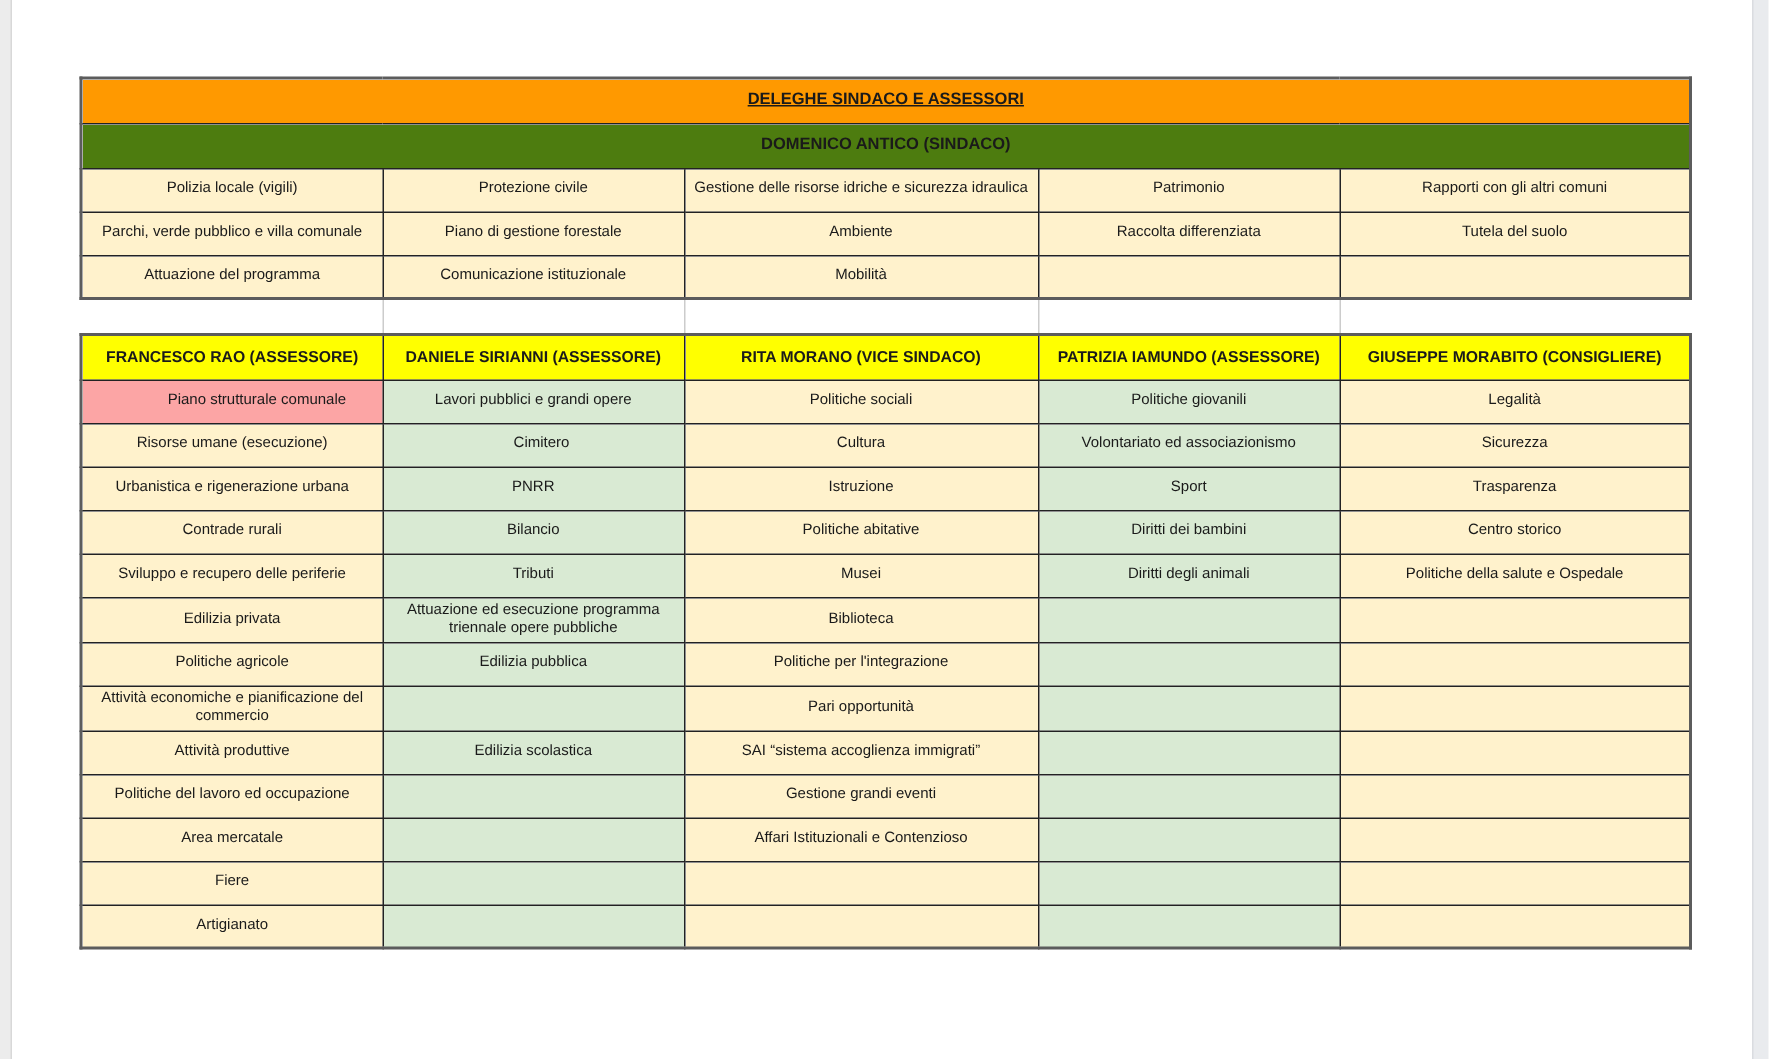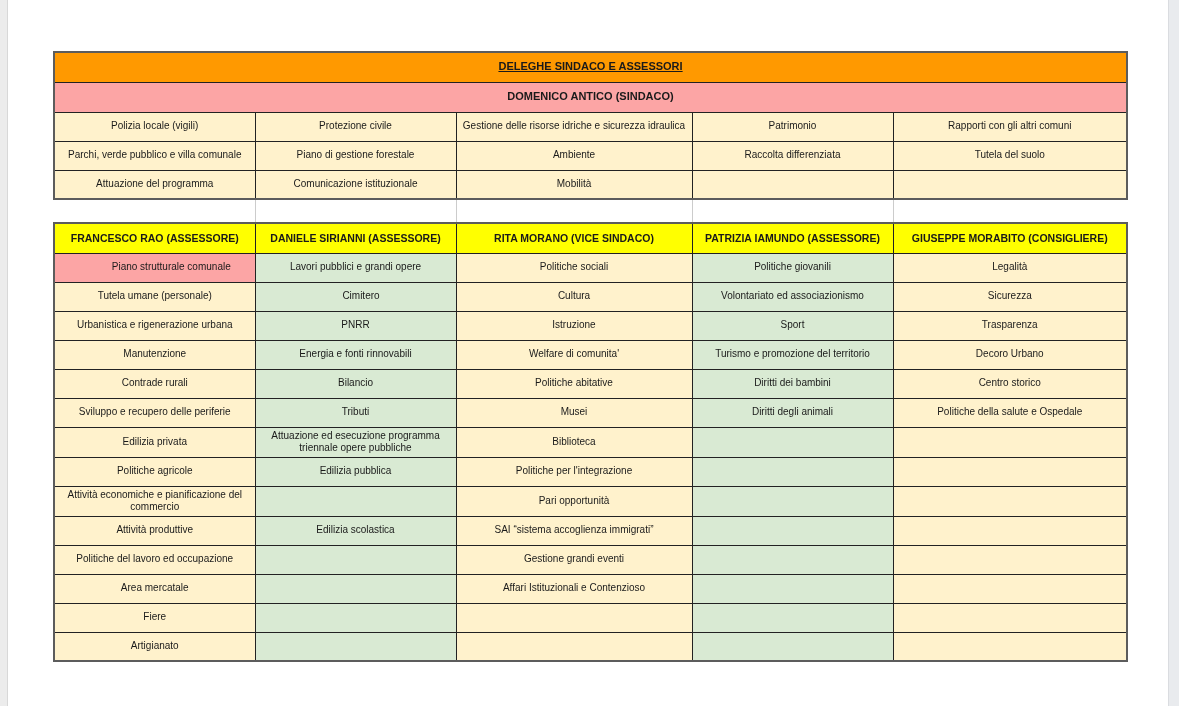--- a/index.html
+++ b/index.html
@@ -90,21 +90,21 @@
         <col class="c2">
         <col class="c3">
         <col class="c4">
         <col class="c5">
       </colgroup>
     <thead>
       <tr class="title-row">
         <th colspan="5" style="background: rgb(255, 153, 0);">DELEGHE SINDACO E ASSESSORI</th>
       </tr>
       <tr class="sindaco-row">
-        <th colspan="5" style="background: #fca5a5;">DOMENICO ANTICO (SINDACO)</th>
+        <th colspan="5" style="background: #4d7c0f;">DOMENICO ANTICO (SINDACO)</th>
       </tr>
     </thead>
     <tbody>
         <tr>
           <td style="background: rgb(255, 242, 204);">Polizia locale (vigili)</td>
           <td style="background: rgb(255, 242, 204);">Protezione civile</td>
           <td style="background: rgb(255, 242, 204);">Gestione delle risorse idriche e sicurezza idraulica</td>
           <td style="background: rgb(255, 242, 204);">Patrimonio</td>
           <td style="background: rgb(255, 242, 204);">Rapporti con gli altri comuni</td>
         </tr>
@@ -151,41 +151,34 @@
     </thead>
     <tbody>
         <tr>
           <td style="background: #fca5a5; padding-left: 39px;">Piano strutturale comunale</td>
           <td style="background: rgb(217, 234, 211);">Lavori pubblici e grandi opere</td>
           <td style="background: rgb(255, 242, 204);">Politiche sociali</td>
           <td style="background: rgb(217, 234, 211);">Politiche giovanili</td>
           <td style="background: rgb(255, 242, 204);">Legalità</td>
         </tr>
         <tr>
-          <td style="background: rgb(255, 242, 204);">Tutela umane (personale)</td>
+          <td style="background: rgb(255, 242, 204);">Risorse umane (esecuzione)</td>
           <td style="background: rgb(217, 234, 211); padding-left: 17px;">Cimitero</td>
           <td style="background: rgb(255, 242, 204);">Cultura</td>
           <td style="background: rgb(217, 234, 211);">Volontariato ed associazionismo</td>
           <td style="background: rgb(255, 242, 204);">Sicurezza</td>
         </tr>
         <tr>
           <td style="background: rgb(255, 242, 204);">Urbanistica e rigenerazione urbana</td>
           <td style="background: rgb(217, 234, 211);">PNRR</td>
           <td style="background: rgb(255, 242, 204);">Istruzione</td>
           <td style="background: rgb(217, 234, 211);">Sport</td>
           <td style="background: rgb(255, 242, 204);">Trasparenza</td>
         </tr>
         <tr>
-          <td style="background: rgb(255, 242, 204);">Manutenzione</td>
-          <td style="background: rgb(217, 234, 211);">Energia e fonti rinnovabili</td>
-          <td style="background: rgb(255, 242, 204);">Welfare di comunita'</td>
-          <td style="background: rgb(217, 234, 211);">Turismo e promozione del territorio</td>
-          <td style="background: rgb(255, 242, 204);">Decoro Urbano</td>
-        </tr>
-        <tr>
           <td style="background: rgb(255, 242, 204);">Contrade rurali</td>
           <td style="background: rgb(217, 234, 211);">Bilancio</td>
           <td style="background: rgb(255, 242, 204);">Politiche abitative</td>
           <td style="background: rgb(217, 234, 211);">Diritti dei bambini</td>
           <td style="background: rgb(255, 242, 204);">Centro storico</td>
         </tr>
         <tr>
           <td style="background: rgb(255, 242, 204);">Sviluppo e recupero delle periferie</td>
           <td style="background: rgb(217, 234, 211);">Tributi</td>
           <td style="background: rgb(255, 242, 204);">Musei</td>

